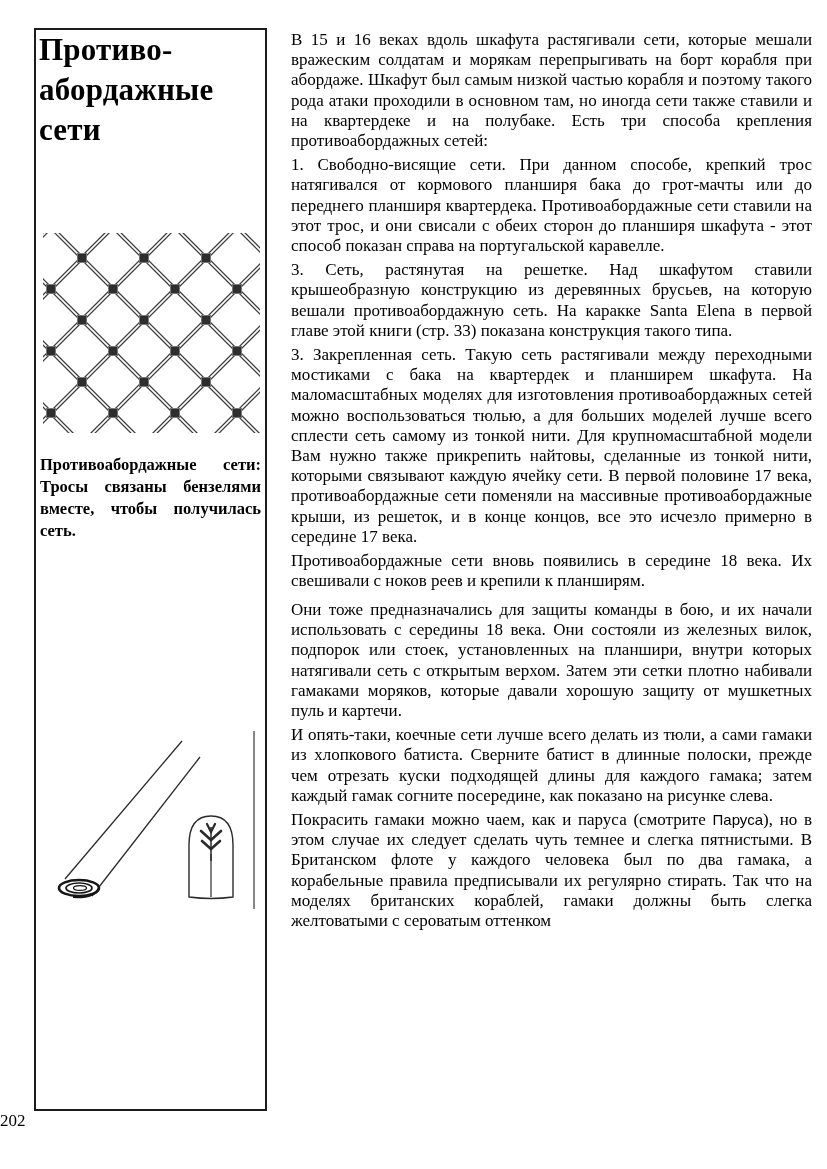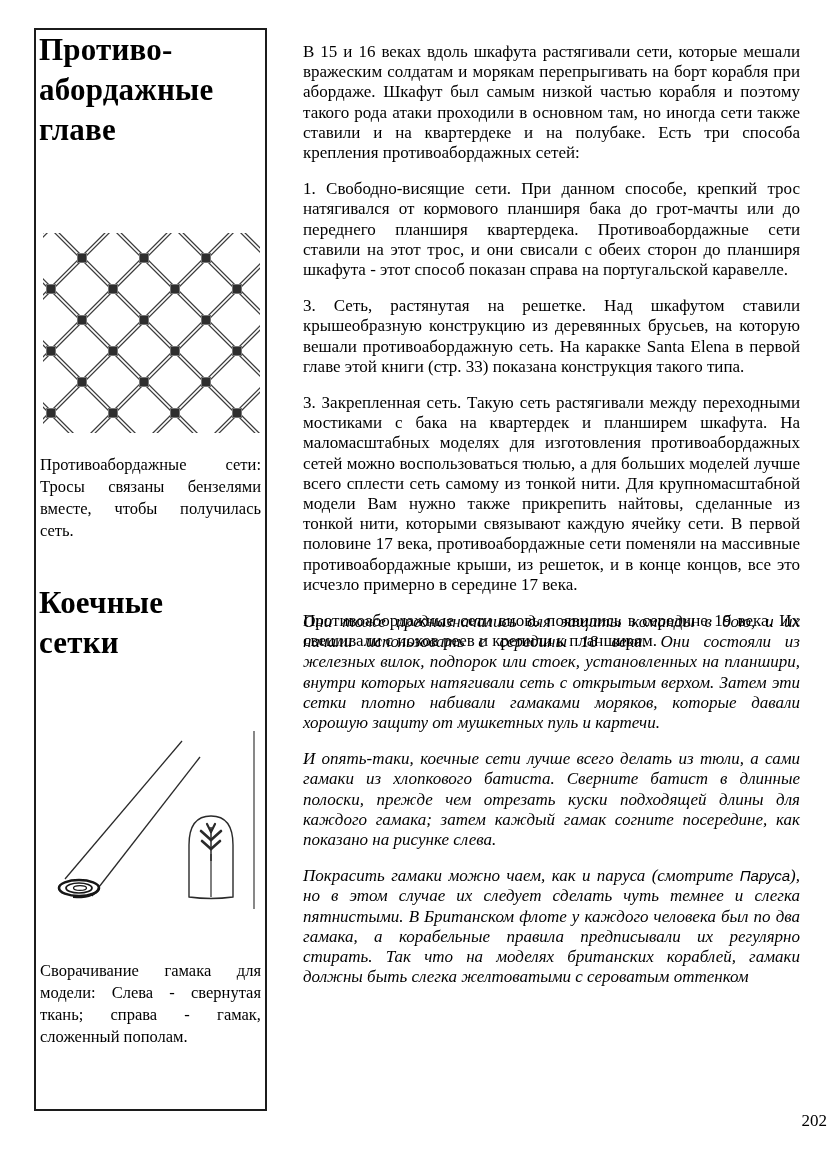--- a/index.html
+++ b/index.html
@@ -33,73 +33,71 @@
   #net-illo { top:203px; left:7px; }
   #hammock-illo { top:698px; left:5px; }
   .caption {
     position:absolute;
     left:4px;
     width:221px;
     font-size:16.5px;
     line-height:22px;
     text-align:justify;
   }
-  #caption-boarding { top:424px; }
+  #caption-boarding { top:424px;font-weight:bold; }
   #caption-hammock { top:930px; }
   .textcol {
     position:absolute;
     left:287px;
     width:529px;
     font-size:17px;
     line-height:20.2px;
     text-align:justify;
   }
   #text-boarding { top:26px; }
-  #text-hammock { top:596px;font-style:italic; }
-  .textcol p { margin:16px; }
+  #text-hammock { top:596px; }
+  .textcol p { margin:4px; }
   .it { }
   .sans { font-family:"Liberation Sans", sans-serif; font-size:15px; }
   .pagenum {
     position:absolute;
     top:1111px; left:0;
     width:100%;
-    text-align:right;
+    text-align:left;
     font-size:17px;
   }
 </style>
 </head>
 <body>
 
 <div class="left-box">
 
   <h1 class="heading" id="heading-boarding">Противо-
 абордажные
-главе</h1>
+сети</h1>
 
   <svg class="illo" id="net-illo" width="217" height="200" viewBox="0 0 217 200">
     <defs>
       <pattern id="netpat" width="62" height="62" patternUnits="userSpaceOnUse" patternTransform="translate(8,-6)">
         <line x1="-6" y1="-6" x2="68" y2="68" stroke="#3a3a3a" stroke-width="4.2"></line>
         <line x1="68" y1="-6" x2="-6" y2="68" stroke="#3a3a3a" stroke-width="4.2"></line>
         <line x1="-6" y1="-6" x2="68" y2="68" stroke="#ffffff" stroke-width="1.7"></line>
         <line x1="68" y1="-6" x2="-6" y2="68" stroke="#ffffff" stroke-width="1.7"></line>
         <rect x="26.5" y="26.5" width="9" height="9" fill="#2e2e2e" stroke="#777" stroke-width="1"></rect>
         <rect x="-4.5" y="-4.5" width="9" height="9" fill="#2e2e2e" stroke="#777" stroke-width="1"></rect>
         <rect x="57.5" y="-4.5" width="9" height="9" fill="#2e2e2e" stroke="#777" stroke-width="1"></rect>
         <rect x="-4.5" y="57.5" width="9" height="9" fill="#2e2e2e" stroke="#777" stroke-width="1"></rect>
         <rect x="57.5" y="57.5" width="9" height="9" fill="#2e2e2e" stroke="#777" stroke-width="1"></rect>
       </pattern>
     </defs>
     <rect x="0" y="0" width="217" height="200" fill="url(#netpat)"></rect>
   </svg>
 
   <p class="caption" id="caption-boarding">Противоабордажные сети: Тросы связаны бензелями вместе, чтобы получилась сеть.</p>
 
-  <h1 class="heading" id="heading-hammock">Коечные
-сетки</h1>
 
   <svg class="illo" id="hammock-illo" width="220" height="190" viewBox="0 0 220 190">
     <g>
       <path d="M24,151 L141,13" stroke="#2a2a2a" fill="none" stroke-width="1.3"></path>
       <path d="M51,168 L159,29" stroke="#2a2a2a" fill="none" stroke-width="1.3"></path>
     </g>
     <g>
       <ellipse cx="38" cy="160" rx="20" ry="8" fill="#ffffff" stroke="#161616" stroke-width="2.6"></ellipse>
       <ellipse cx="38" cy="160" rx="13" ry="5" fill="#ffffff" stroke="#161616" stroke-width="1.7"></ellipse>
       <ellipse cx="39" cy="160" rx="6.5" ry="2.4" fill="#ffffff" stroke="#161616" stroke-width="1.3"></ellipse>
@@ -114,29 +112,28 @@
         <path d="M170,112 L180,103" stroke-width="2.6" stroke-linecap="round"></path>
         <path d="M170,121 L161,113" stroke-width="2.6" stroke-linecap="round"></path>
         <path d="M170,121 L179,113" stroke-width="2.6" stroke-linecap="round"></path>
         <path d="M170,104 L166,96" stroke-width="2.2" stroke-linecap="round"></path>
         <path d="M170,104 L174,96" stroke-width="2.2" stroke-linecap="round"></path>
       </g>
     </g>
     <line x1="213" y1="3" x2="213" y2="181" stroke="#555555" stroke-width="1.4"></line>
   </svg>
 
-  <p class="caption" id="caption-hammock">Сворачивание гамака для модели: Слева - свернутая ткань; справа - гамак, сложенный пополам.</p>
 </div>
 
 <div class="textcol" id="text-boarding">
     <p><span>В 15 и 16 веках вдоль шкафута растягивали сети, которые мешали вражеским солдатам и морякам перепрыгивать на борт корабля при абордаже. Шкафут был самым низкой частью корабля и поэтому такого рода атаки проходили в основном там, но иногда сети также ставили и на квартердеке и на полубаке. Есть три способа крепления противоабордажных сетей:</span></p>
     <p><span>1. Свободно-висящие сети. При данном способе, крепкий трос натягивался от кормового планширя бака до грот-мачты или до переднего планширя квартердека. Противоабордажные сети ставили на этот трос, и они свисали с обеих сторон до планширя шкафута - этот способ показан справа на португальской каравелле.</span></p>
     <p><span>3. Сеть, растянутая на решетке. Над шкафутом ставили крышеобразную конструкцию из деревянных брусьев, на которую вешали противоабордажную сеть. На каракке </span><span class="it">Santa Elena</span><span> в первой главе этой книги (стр. 33) показана конструкция такого типа.</span></p>
     <p><span>3. Закрепленная сеть. Такую сеть растягивали между переходными мостиками с бака на квартердек и планширем шкафута. На маломасштабных моделях для изготовления противоабордажных сетей можно воспользоваться тюлью, а для больших моделей лучше всего сплести сеть самому из тонкой нити. Для крупномасштабной модели Вам нужно также прикрепить найтовы, сделанные из тонкой нити, которыми связывают каждую ячейку сети. В первой половине 17 века, противоабордажные сети поменяли на массивные противоабордажные крыши, из решеток, и в конце концов, все это исчезло примерно в середине 17 века.</span></p>
-    <p><span>Противоабордажные сети вновь появились в середине 19 века. Их свешивали с ноков реев и крепили к планширям.</span></p>
+    <p><span>Противоабордажные сети вновь появились в середине 18 века. Их свешивали с ноков реев и крепили к планширям.</span></p>
   </div>
 
 <div class="textcol" id="text-hammock">
     <p><span>Они тоже предназначались для защиты команды в бою, и их начали использовать с середины 18 века. Они состояли из железных вилок, подпорок или стоек, установленных на планшири, внутри которых натягивали сеть с открытым верхом. Затем эти сетки плотно набивали гамаками моряков, которые давали хорошую защиту от мушкетных пуль и картечи.</span></p>
     <p><span>И опять-таки, коечные сети лучше всего делать из тюли, а сами гамаки из хлопкового батиста. Сверните батист в длинные полоски, прежде чем отрезать куски подходящей длины для каждого гамака; затем каждый гамак согните посередине, как показано на рисунке слева.</span></p>
     <p><span>Покрасить гамаки можно чаем, как и паруса (смотрите </span><span class="sans">Паруса</span><span>), но в этом случае их следует сделать чуть темнее и слегка пятнистыми. В Британском флоте у каждого человека был по два гамака, а корабельные правила предписывали их регулярно стирать. Так что на моделях британских кораблей, гамаки должны быть слегка желтоватыми с сероватым оттенком</span></p>
   </div>
 
 <div class="pagenum">202</div>
 

